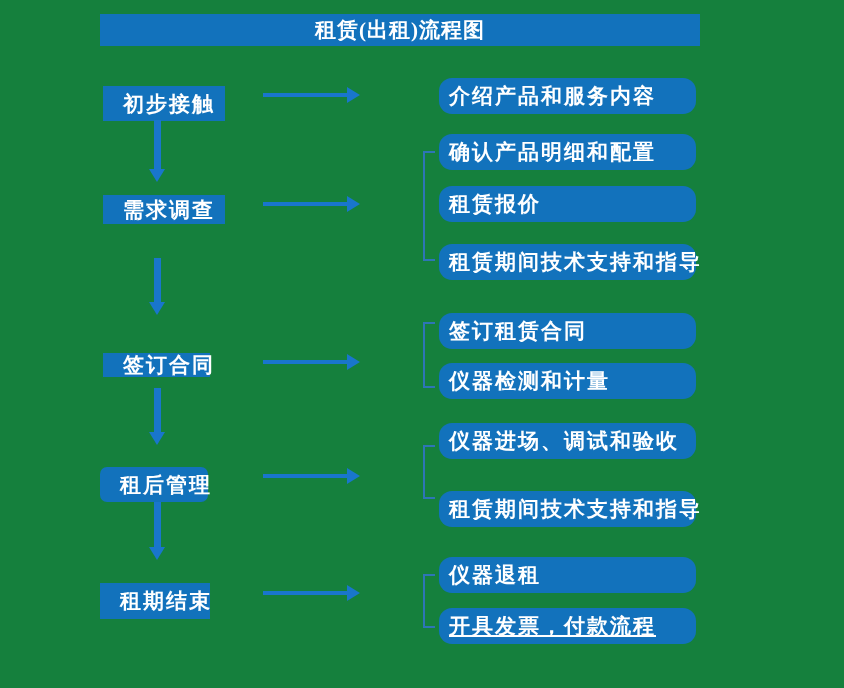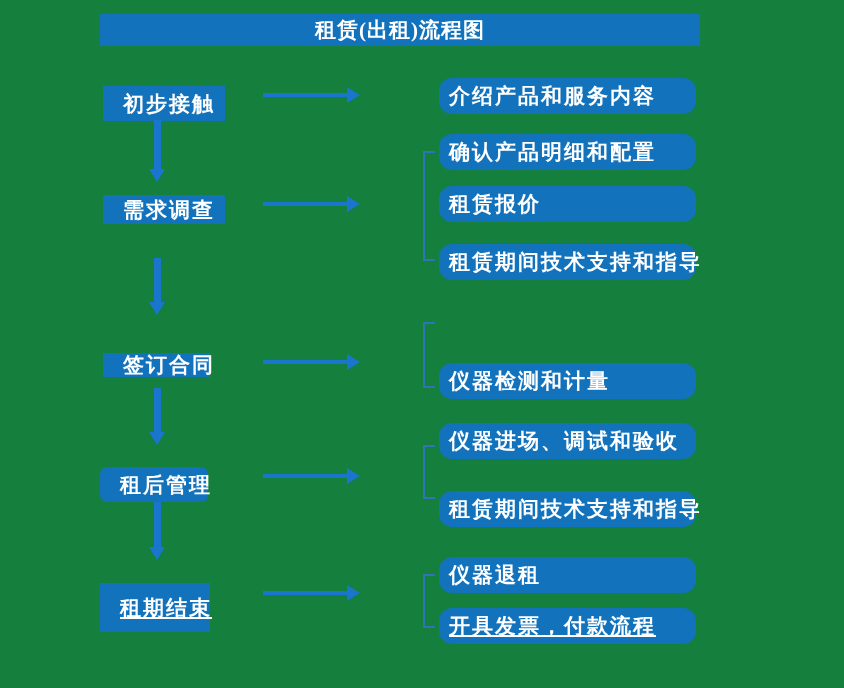--- a/index.html
+++ b/index.html
@@ -98,21 +98,21 @@
 <body>
 
 <div class="canvas">
 
   <div class="box title-bar">租赁(出租)流程图</div>
 
   <div class="box stage" style="left:103px; top:78px;  width:122px; height:35px;">初步接触</div>
   <div class="box stage" style="left:103px; top:187px; width:122px; height:29px;">需求调查</div>
   <div class="box stage" style="left:103px; top:345px; width:107px; height:24px;">签订合同</div>
   <div class="box stage" style="left:100px; top:459px; width:108px; height:35px;border-radius:7px;">租后管理</div>
-  <div class="box stage" style="left:100px; top:575px; width:110px; height:49px;text-decoration:underline;">租期结束</div>
+  <div class="box stage" style="left:100px; top:575px; width:110px; height:36px;">租期结束</div>
 
   <div class="v-arrow" style="left:154px; top:120px; height:49px;"></div>
   <div class="v-arrow" style="left:154px; top:258px; height:44px;"></div>
   <div class="v-arrow" style="left:154px; top:388px; height:44px;"></div>
   <div class="v-arrow" style="left:154px; top:502px; height:45px;"></div>
 
   <div class="h-arrow" style="left:263px; top:93px;"></div>
   <div class="h-arrow" style="left:263px; top:202px;"></div>
   <div class="h-arrow" style="left:263px; top:360px;"></div>
   <div class="h-arrow" style="left:263px; top:474px;"></div>
@@ -120,19 +120,20 @@
 
   <div class="bracket" style="top:151px; height:110px;"></div>
   <div class="bracket" style="top:322px; height:66px;"></div>
   <div class="bracket" style="top:445px; height:54px;"></div>
   <div class="bracket" style="top:574px; height:54px;"></div>
 
   <div class="box item" style="top:78px;">介绍产品和服务内容</div>
   <div class="box item" style="top:134px;">确认产品明细和配置</div>
   <div class="box item" style="top:186px;">租赁报价</div>
   <div class="box item" style="top:244px;">租赁期间技术支持和指导</div>
+  <div class="box item" style="top:313px;">签订租赁合同</div>
   <div class="box item" style="top:423px;">仪器进场、调试和验收</div>
   <div class="box item" style="top:363px;">仪器检测和计量</div>
   <div class="box item" style="top:491px;">租赁期间技术支持和指导</div>
   <div class="box item" style="top:557px;">仪器退租</div>
   <div class="box item" style="top:608px;text-decoration:underline;">开具发票，付款流程</div>
 
 </div>
 
 </body></html>

